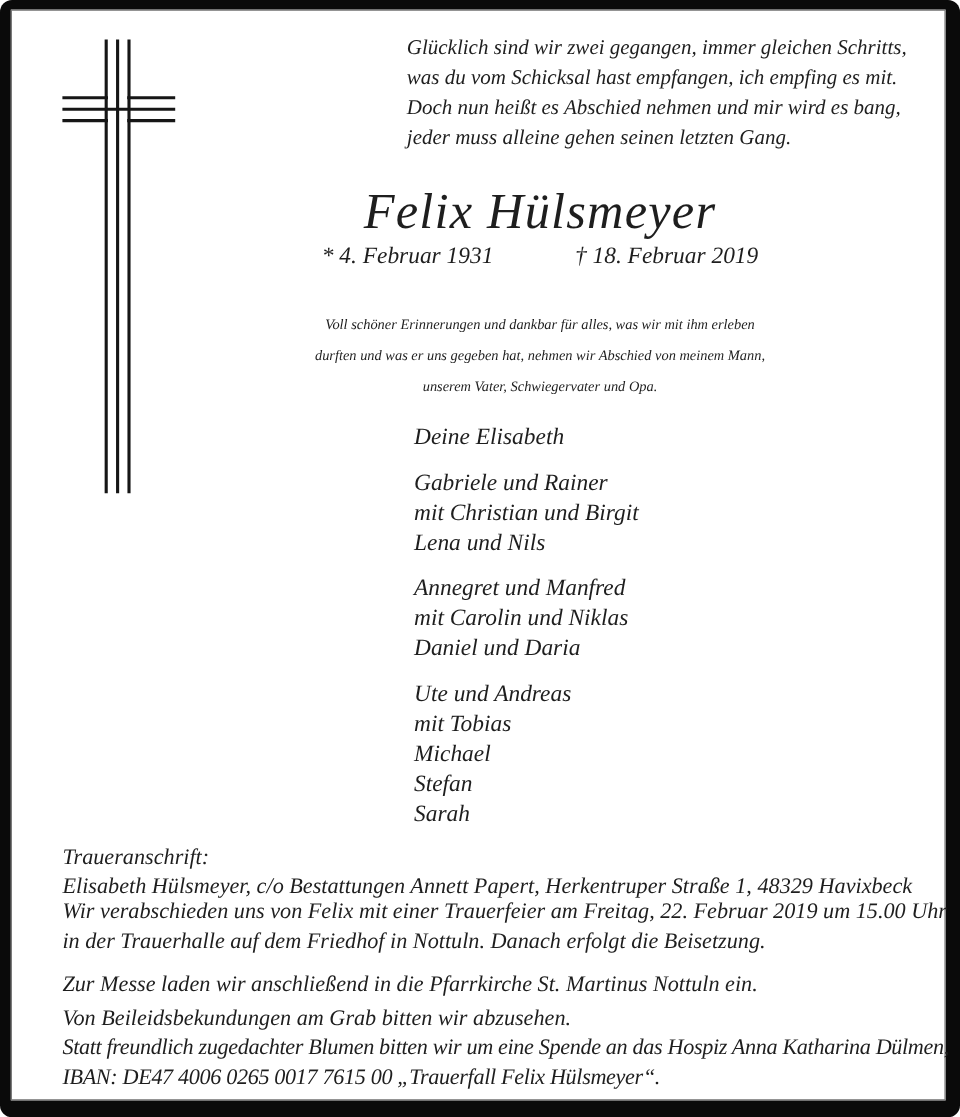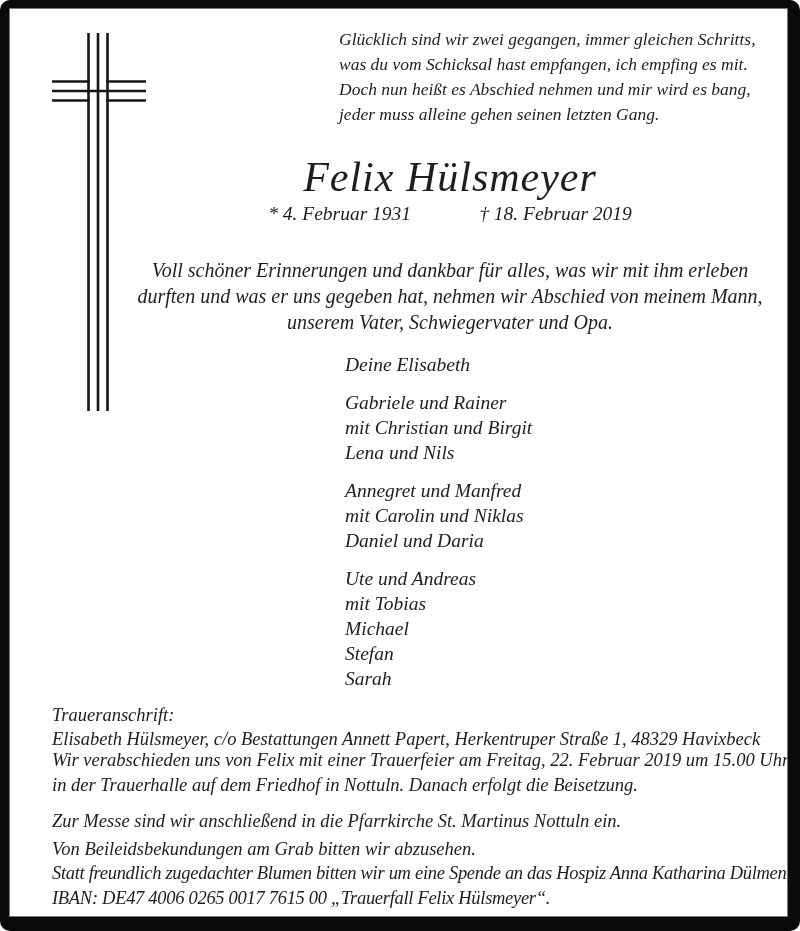--- a/index.html
+++ b/index.html
@@ -23,21 +23,21 @@
   .abs{position:absolute;}
   .ink{color:#1e1e1e;font-style:italic;}
   
   .poem{left:339px;top:27px;font-size:17.5px;line-height:25px;}
   
   .name-wrap{left:100px;top:153px;width:700px;text-align:center;}
   .name{font-size:42px;letter-spacing:1px;}
   
   .dates{left:100px;top:203px;width:700px;display:flex;justify-content:center;column-gap:68px;font-size:19.5px;}
   
-  .intro{left:125px;top:257px;width:650px;text-align:center;font-size:20px;line-height:26px;}
+  .intro{left:125px;top:257px;width:650px;text-align:center;font-size:12px;line-height:26px;}
   
   .mourners{left:345px;top:352px;font-size:19.5px;line-height:25px;}
   .mourner-group{margin-bottom:13px;}
   
   .address{left:52px;top:703px;font-size:18.5px;line-height:24px;}
   .notice{left:52px;font-size:18.5px;line-height:25px;}
   .n1{top:748px;}
   .n2{top:809px;}
   .n3{top:837px;}
   .n4{top:861px;letter-spacing:-0.3px;}
@@ -109,21 +109,21 @@
     <div>Traueranschrift:</div>
     <div>Elisabeth Hülsmeyer, c/o Bestattungen Annett Papert, Herkentruper Straße 1, 48329 Havixbeck</div>
   </div>
 
   <div class="abs ink notice n1">
     <div>Wir verabschieden uns von Felix mit einer Trauerfeier am Freitag, 22. Februar 2019 um 15.00 Uhr</div>
     <div>in der Trauerhalle auf dem Friedhof in Nottuln. Danach erfolgt die Beisetzung.</div>
   </div>
 
   <div class="abs ink notice n2">
-    <div>Zur Messe sind wir anschließend in die Pfarrkirche St. Martinus Nottuln ein.</div>
+    <div>Zur Messe laden wir anschließend in die Pfarrkirche St. Martinus Nottuln ein.</div>
   </div>
 
   <div class="abs ink notice n3">
     <div>Von Beileidsbekundungen am Grab bitten wir abzusehen.</div>
   </div>
 
   <div class="abs ink notice n4">
     <div>Statt freundlich zugedachter Blumen bitten wir um eine Spende an das Hospiz Anna Katharina Dülmen,</div>
     <div>IBAN: DE47 4006 0265 0017 7615 00 „Trauerfall Felix Hülsmeyer“.</div>
   </div>

